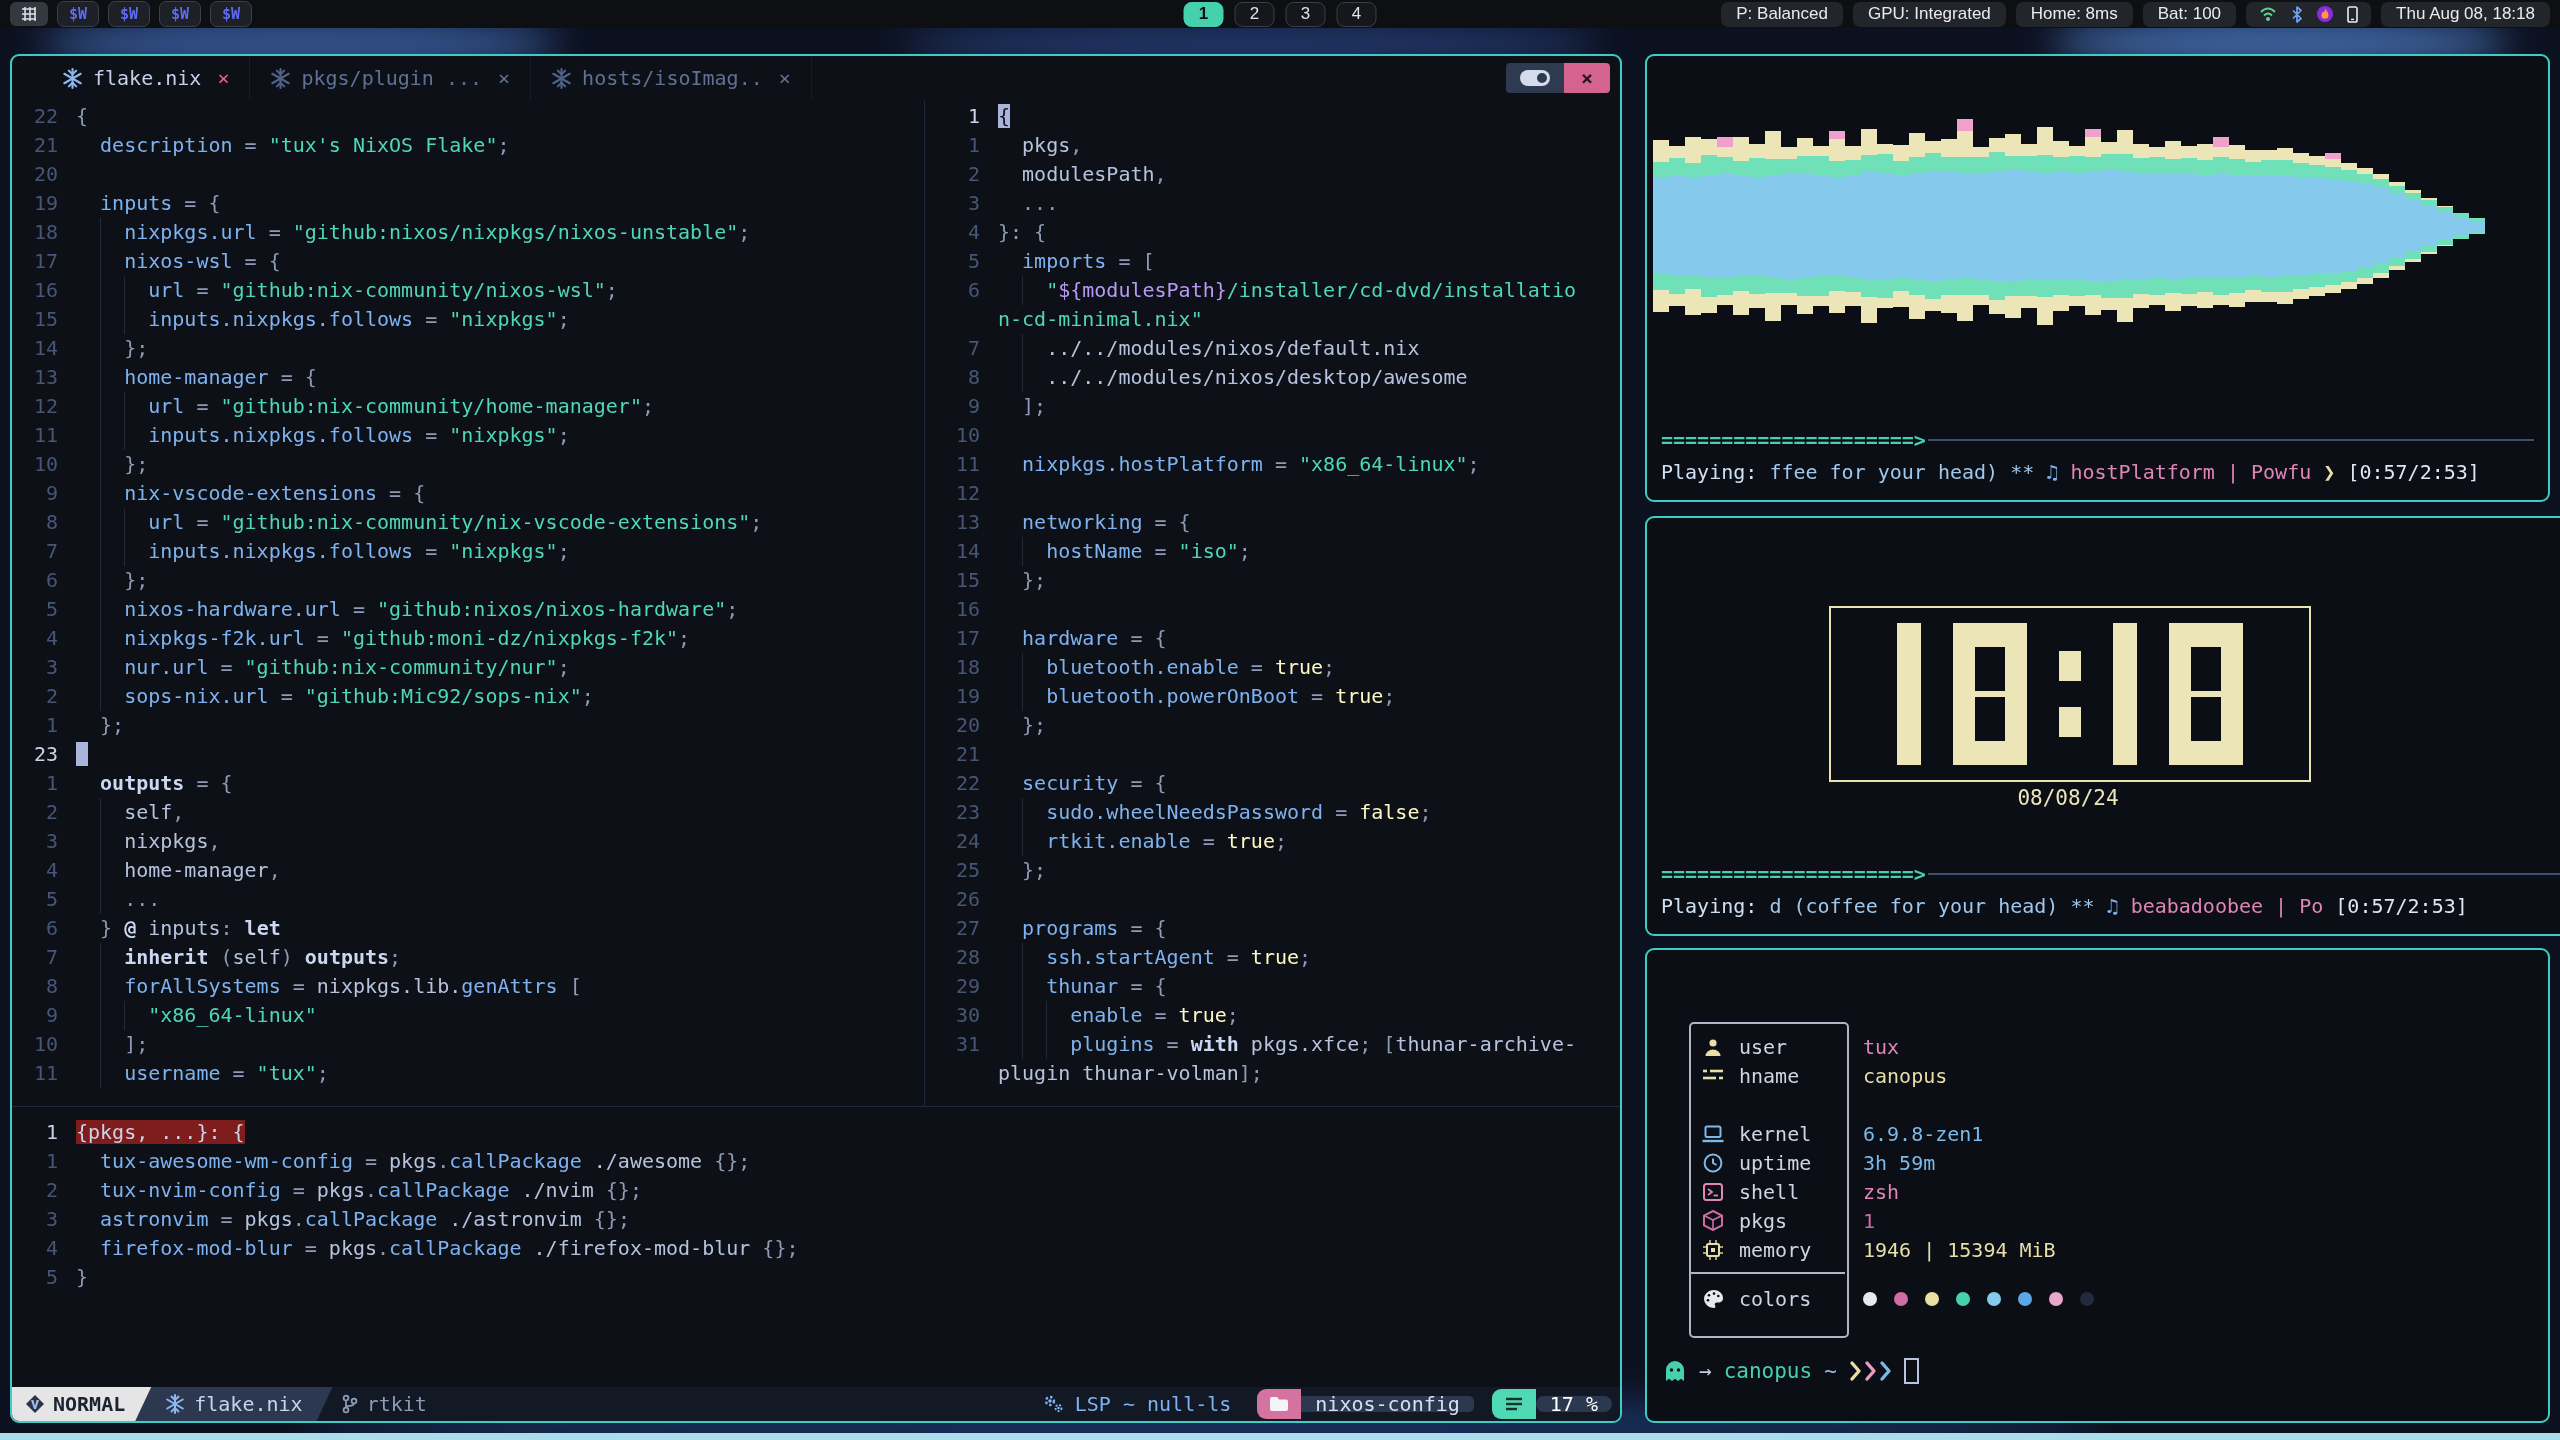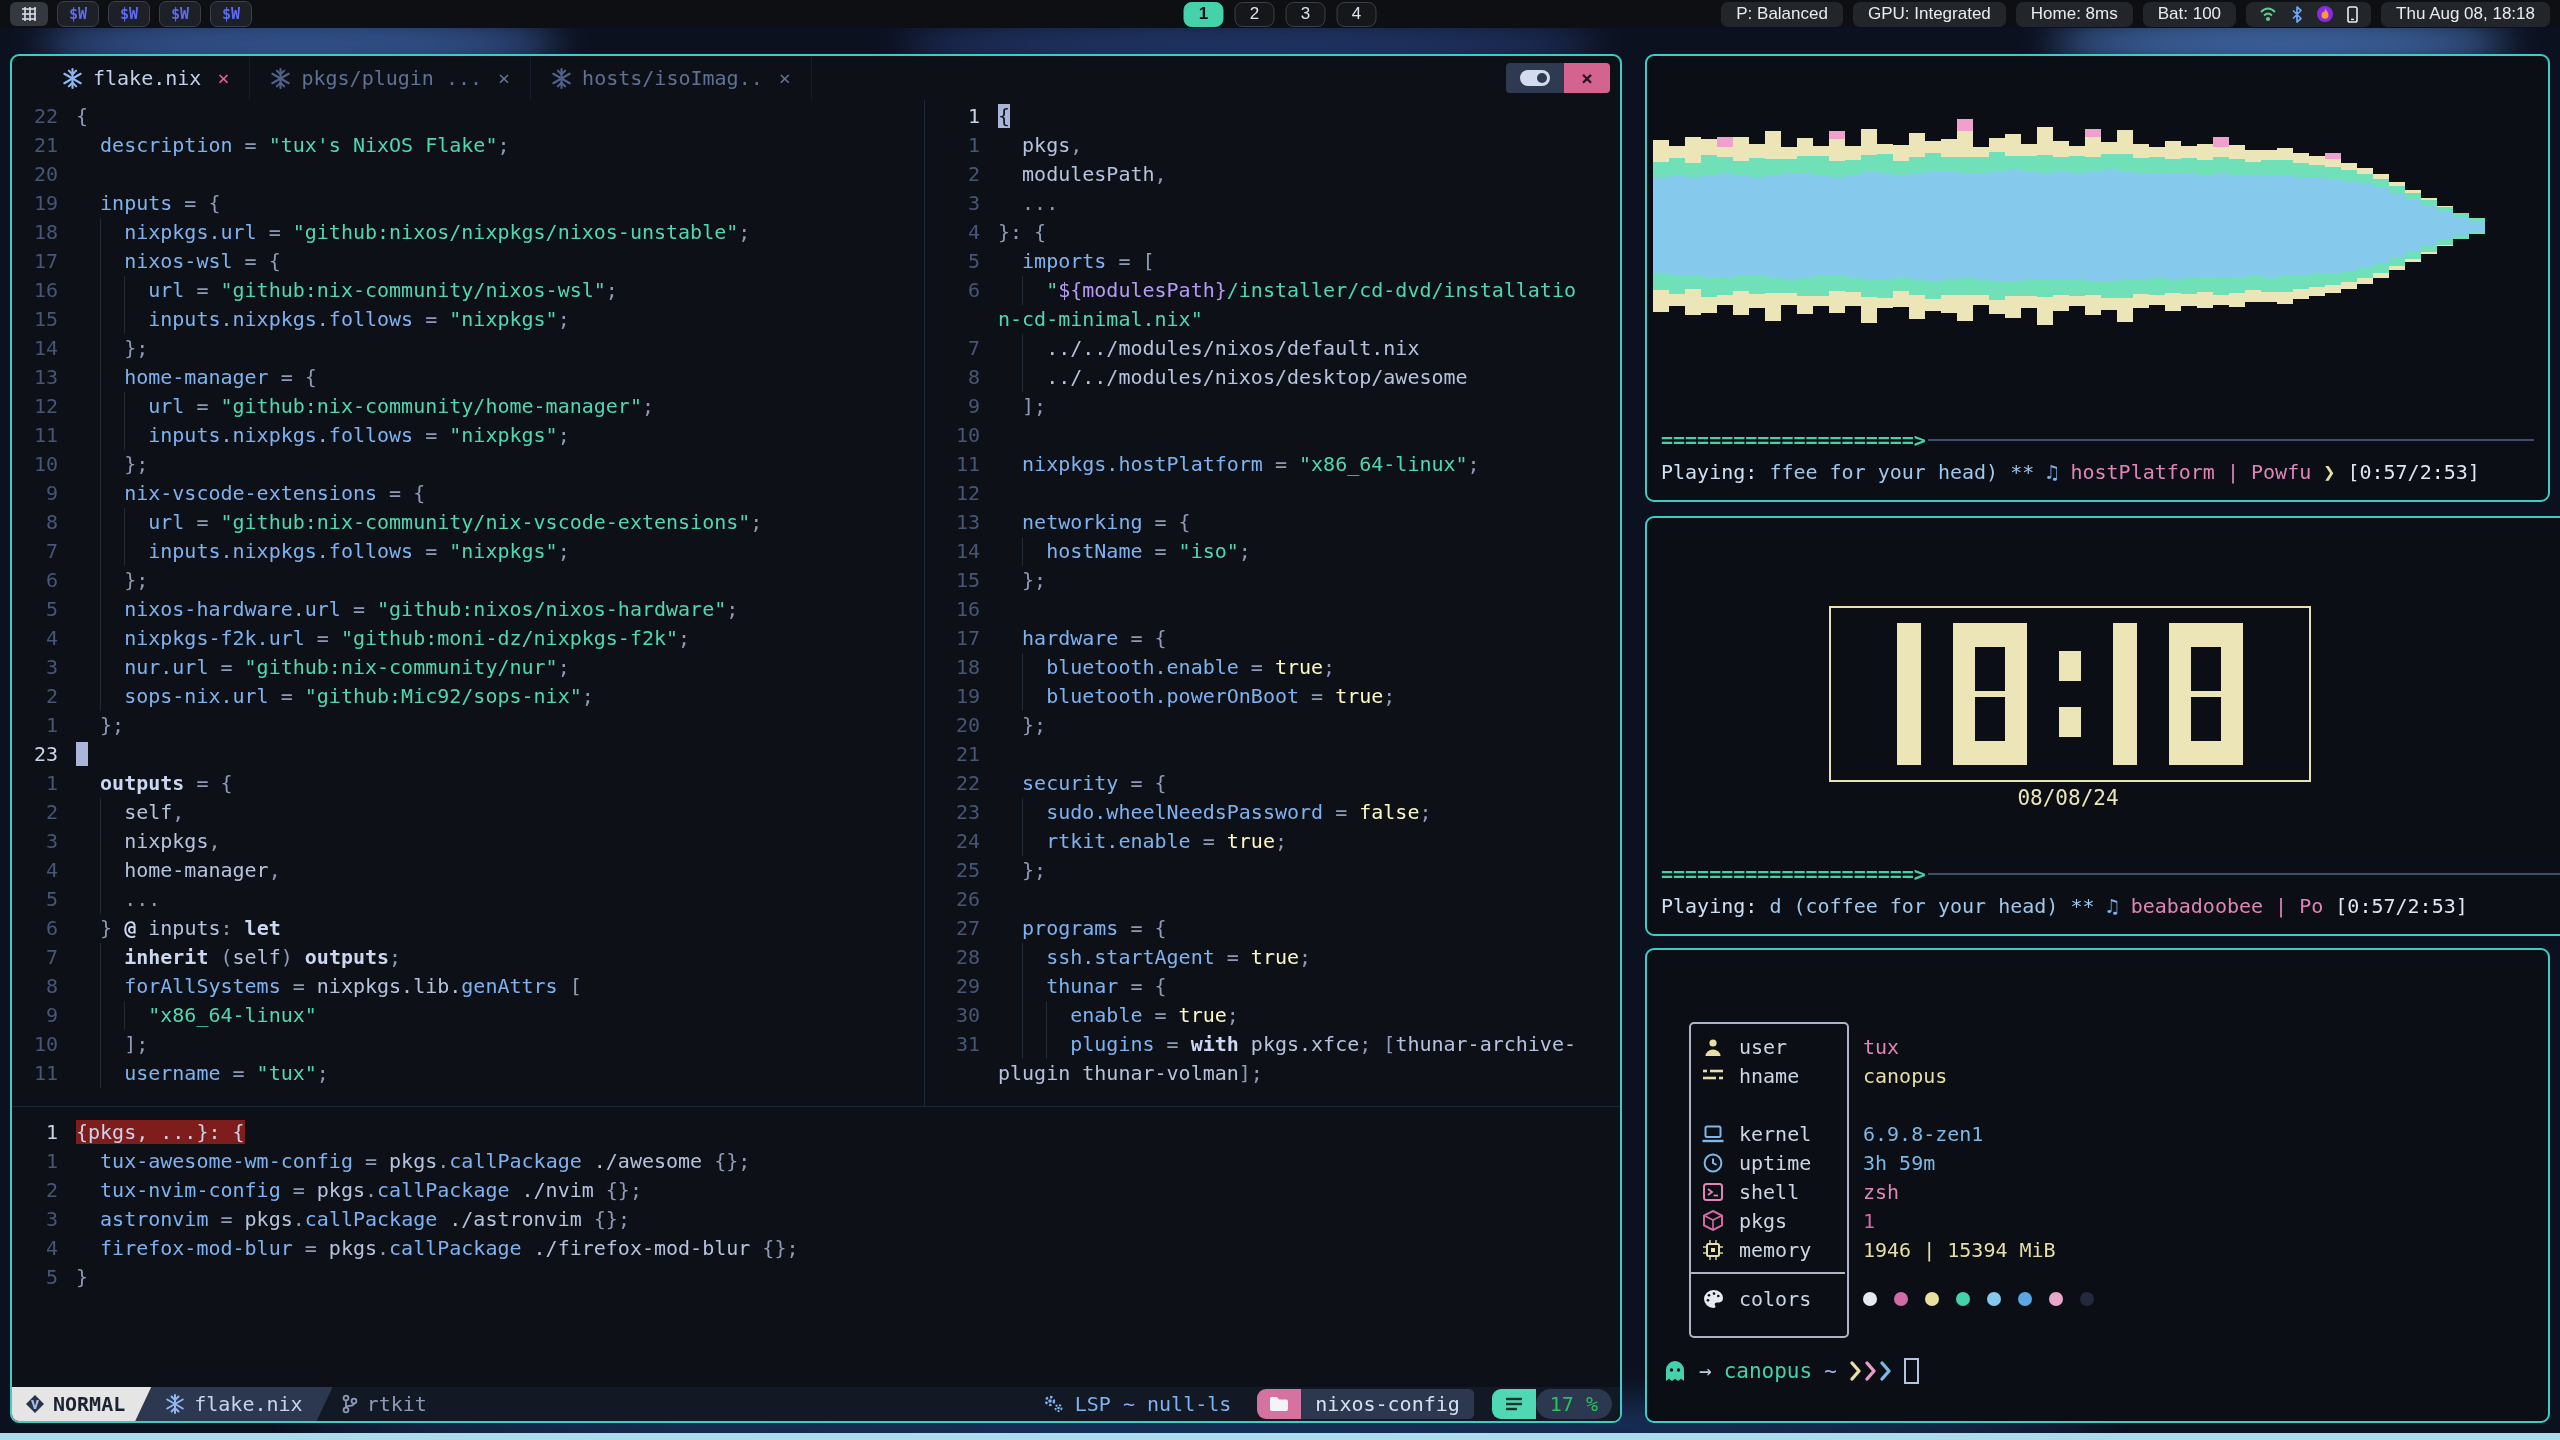--- a/index.html
+++ b/index.html
@@ -59,25 +59,25 @@
   .sl-seg{display:flex;align-items:center;gap:9px;}
   .sl-mode{background:#e5e5e5;color:#1b2232;font-weight:bold;padding:0 26px 0 14px;
     clip-path:polygon(0 0,100% 0,calc(100% - 16px) 100%,0 100%);z-index:3;}
   .sl-file{background:#2c3850;color:#c9d4ea;padding:0 30px 0 30px;margin-left:-16px;
     clip-path:polygon(16px 0,100% 0,calc(100% - 16px) 100%,0 100%);z-index:2;}
   .sl-branch{color:#8b9bb8;margin-left:8px;gap:8px;}
   .sl-spacer{flex:1;}
   .sl-lsp{color:#7fb2f0;gap:10px;margin-right:26px;}
   .badge{display:flex;align-items:center;margin-right:18px;}
   .badge .cap{width:44px;height:30px;border-radius:9px 0 0 9px;display:flex;align-items:center;justify-content:center;}
-  .badge .body{height:30px;display:flex;align-items:center;padding:0 14px;background:#2c3850;border-radius:0 5px 5px 0;}
+  .badge .body{height:16px;display:flex;align-items:center;padding:0 14px;background:#2c3850;border-radius:0 5px 5px 0;}
   .badge.proj .cap{background:#d4739f;}
   .badge.proj .body{color:#d7e0f0;}
   .badge.scroll .cap{background:#4ed8b4;}
-  .badge.scroll .body{color:#22c55e;border-radius:15px;}
+  .badge.scroll .body{color:#ffffff;border-radius:15px;}
   .badge.scroll{margin-right:8px;}
   
   .viz{position:absolute;left:6px;top:20px;height:300px;display:flex;align-items:center;}
   .viz-col{width:16px;display:flex;flex-direction:column;align-items:stretch;justify-content:center;height:300px;}
   .vseg{width:100%;}
   .t-progress{position:absolute;display:flex;align-items:center;color:#45d1ac;font-weight:bold;font-size:20px;}
   .t-progress .bar-line{flex:1;border-top:2px solid #3d4e6e;margin-left:2px;}
   .t-playing{position:absolute;font-size:20px;display:flex;align-items:center;white-space:pre;}
   .seg-lbl{color:#cfe0f2}.seg-song{color:#9fc8ec}.seg-note{color:#7fb2f0}.seg-artist{color:#e085b8}
   .seg-time{color:#dfe6f2}.seg-chev{color:#e8dfa8;font-weight:bold}

